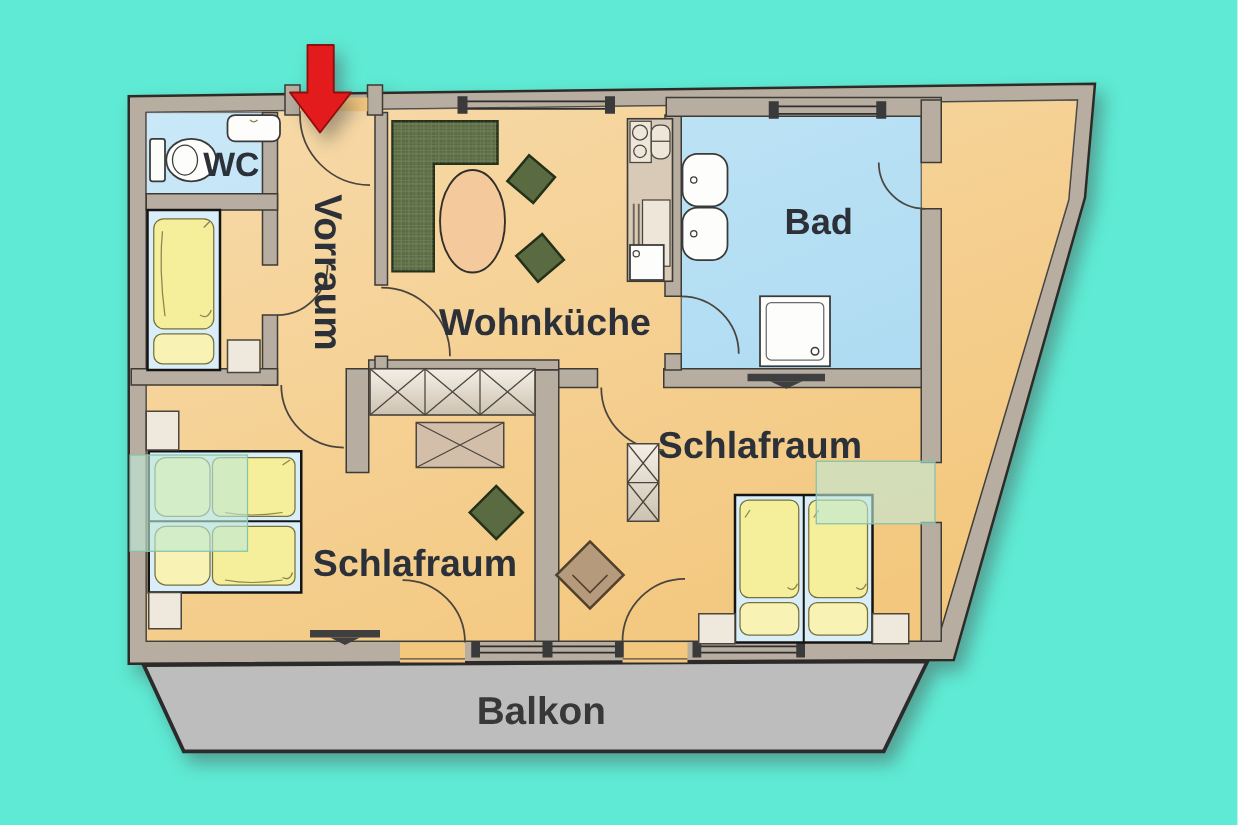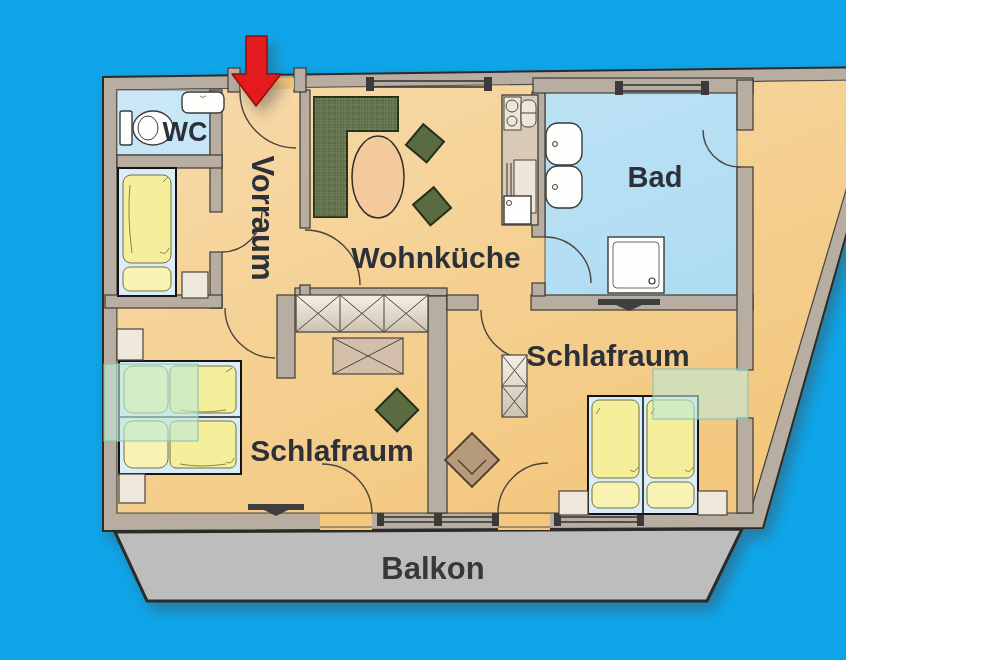--- a/index.html
+++ b/index.html
@@ -1,16 +1,16 @@
 <!DOCTYPE html>
 <html><head>
 <meta charset="utf-8">
 <style>
   html,body{margin:0;padding:0;background:#ffffff;}
-  .stage{position:relative;width:846px;height:660px;background:#0ea5e9;overflow:hidden;
+  .stage{position:relative;width:990px;height:660px;background:#5eead4;overflow:hidden;
          font-family:"Liberation Sans", sans-serif;}
   svg{display:block;}
   .shadowed{filter:drop-shadow(6px 8px 7px rgba(70,70,70,0.45));}
   .wall{fill:#b7aea1;stroke:#3e3a35;stroke-width:1.2;}
   .outer{stroke:#2d2b28;stroke-width:2;}
   .inner{stroke:#3e3a35;stroke-width:1.2;}
   .win{stroke:#2f2f2f;stroke-width:1.4;}
   .wincap{fill:#3a3a3a;stroke:none;}
   .door{fill:none;stroke:#4a453e;stroke-width:1.4;}
   .bedframe{fill:#d9eef8;stroke:#141414;stroke-width:2;}

